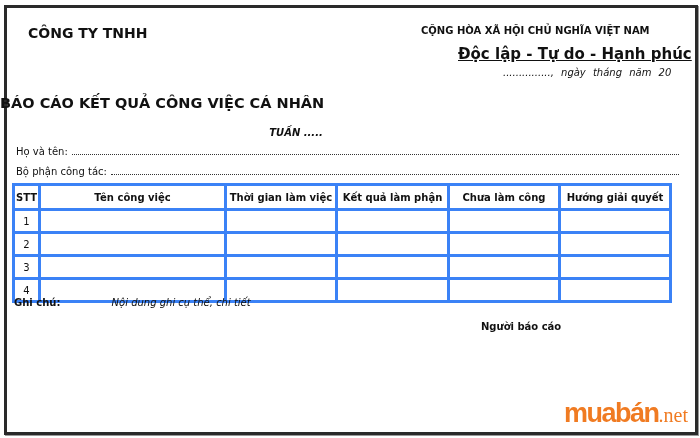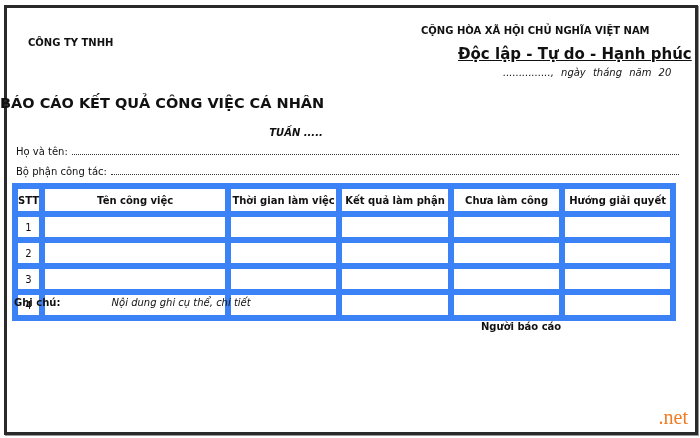--- a/index.html
+++ b/index.html
@@ -6,36 +6,36 @@
     body {
       width: 700px; height: 438px; background: #ffffff; position: relative; overflow: hidden;
       font-family: "DejaVu Sans", sans-serif; color: #111;
     }
     .frame {
       position: absolute; left: 4px; top: 5px; width: 688px; height: 424px;
       border: 3px solid #2a2a2a; box-sizing: content-box;
       box-shadow: 1px 1px 0 #999;
     }
     .abs { position: absolute; white-space: nowrap; }
-    .company { left: 28px; top: 37px; font-size: 10px; font-weight: bold; }
+    .company { left: 28px; top: 25px; font-size: 14px; font-weight: bold; }
     .nation { left: 421px; top: 25px; font-size: 10px; font-weight: bold; }
     .motto { left: 446px; top: 45px; font-size: 15px; font-weight: bold; text-decoration: underline; margin-left: 12px; }
     .date { left: 503px; top: 67px; font-size: 10px; font-style: italic; word-spacing: 4px; }
     .title { left: 0; width: 700px; text-align: left; top: 95px; font-size: 14.5px; font-weight: bold; }
     .week { left: 0; width: 592px; text-align: center; top: 127px; font-size: 10px; font-weight: bold; font-style: italic; }
     .field { left: 16px; font-size: 10px; display: flex; align-items: baseline; }
     .field .dots { flex: 1; border-bottom: 1px dotted #333; height: 8px; margin-left: 4px; }
     .field-name { top: 146px; width: 663px; }
     .field-dept { top: 166px; width: 663px; }
     table.report {
       position: absolute; left: 12px; top: 183px; border-collapse: collapse;
       font-size: 10px;
     }
     table.report th, table.report td {
-      border: 6px solid #3b82f6; padding: 0; text-align: center;
+      border: 3px solid #3b82f6; padding: 0; text-align: center;
     }
     table.report th { height: 22px; font-weight: bold; }
     table.report td { height: 20px; }
     .note { left: 14px; top: 297px; font-size: 10px; }
     .note b { font-weight: bold; }
     .note i { font-style: italic; margin-left: 48px; }
     .reporter { left: 481px; top: 321px; font-size: 10px; font-weight: bold; }
     .watermark {
       position: absolute; right: 12px; bottom: 9px; font-family: "Liberation Sans", sans-serif;
       display: flex; align-items: baseline;
@@ -121,14 +121,15 @@
 </table>
 
 <div class="abs note">
   <b>Ghi chú:</b>
   <i>Nội dung ghi cụ thể, chi tiết</i>
 </div>
 
 <div class="abs reporter">Người báo cáo</div>
 
 <div class="watermark">
+  <span class="wm-main">muabán</span>
   <span class="wm-tld">.net</span>
 </div>
 
 </body></html>

